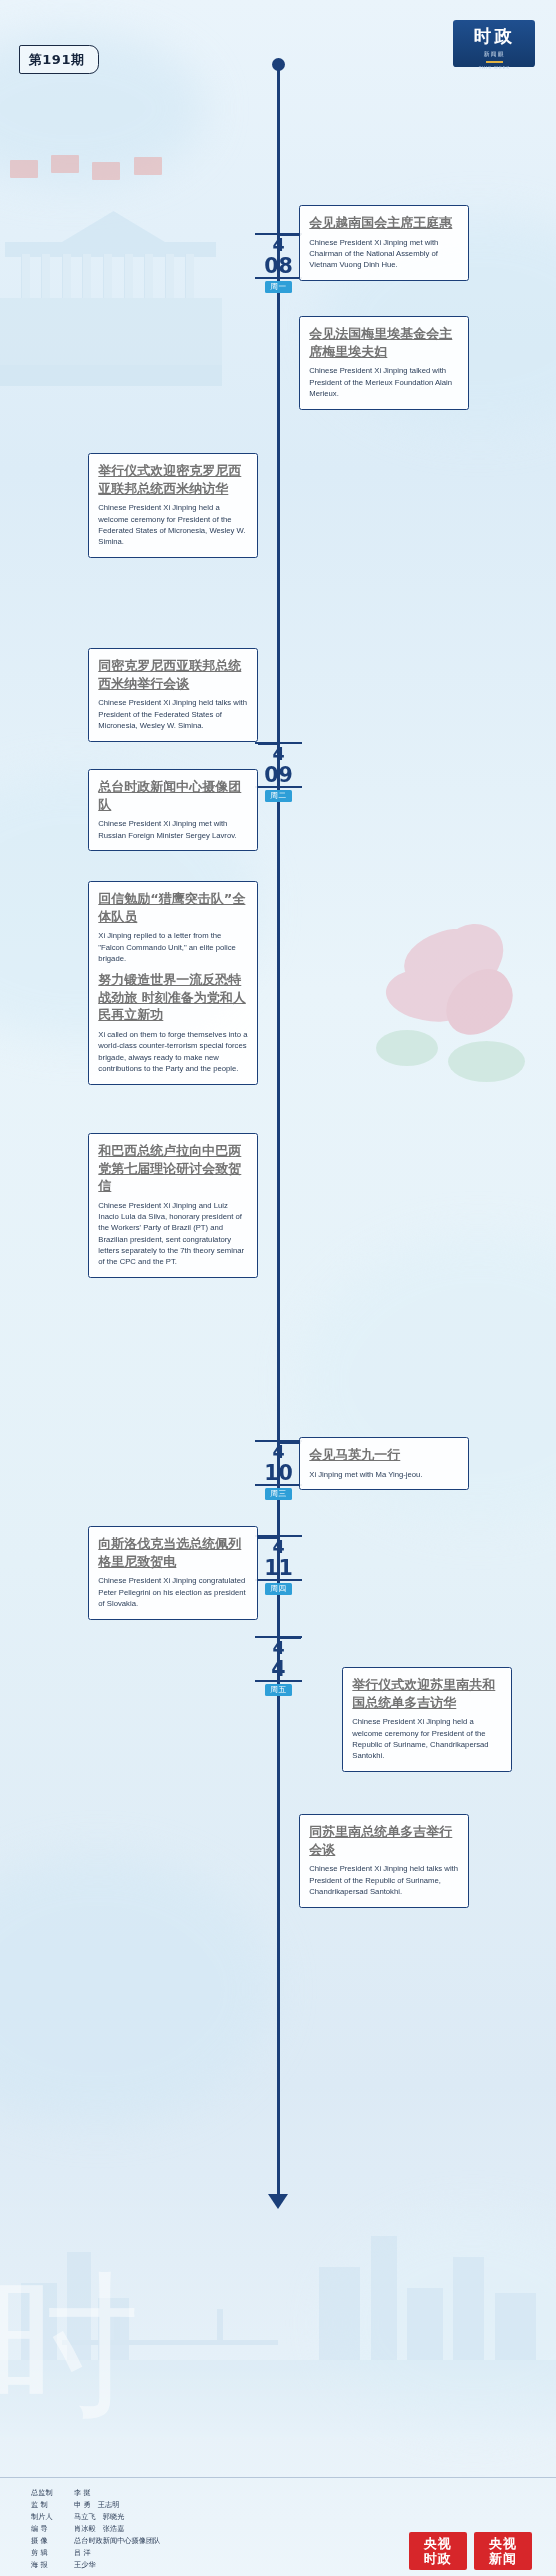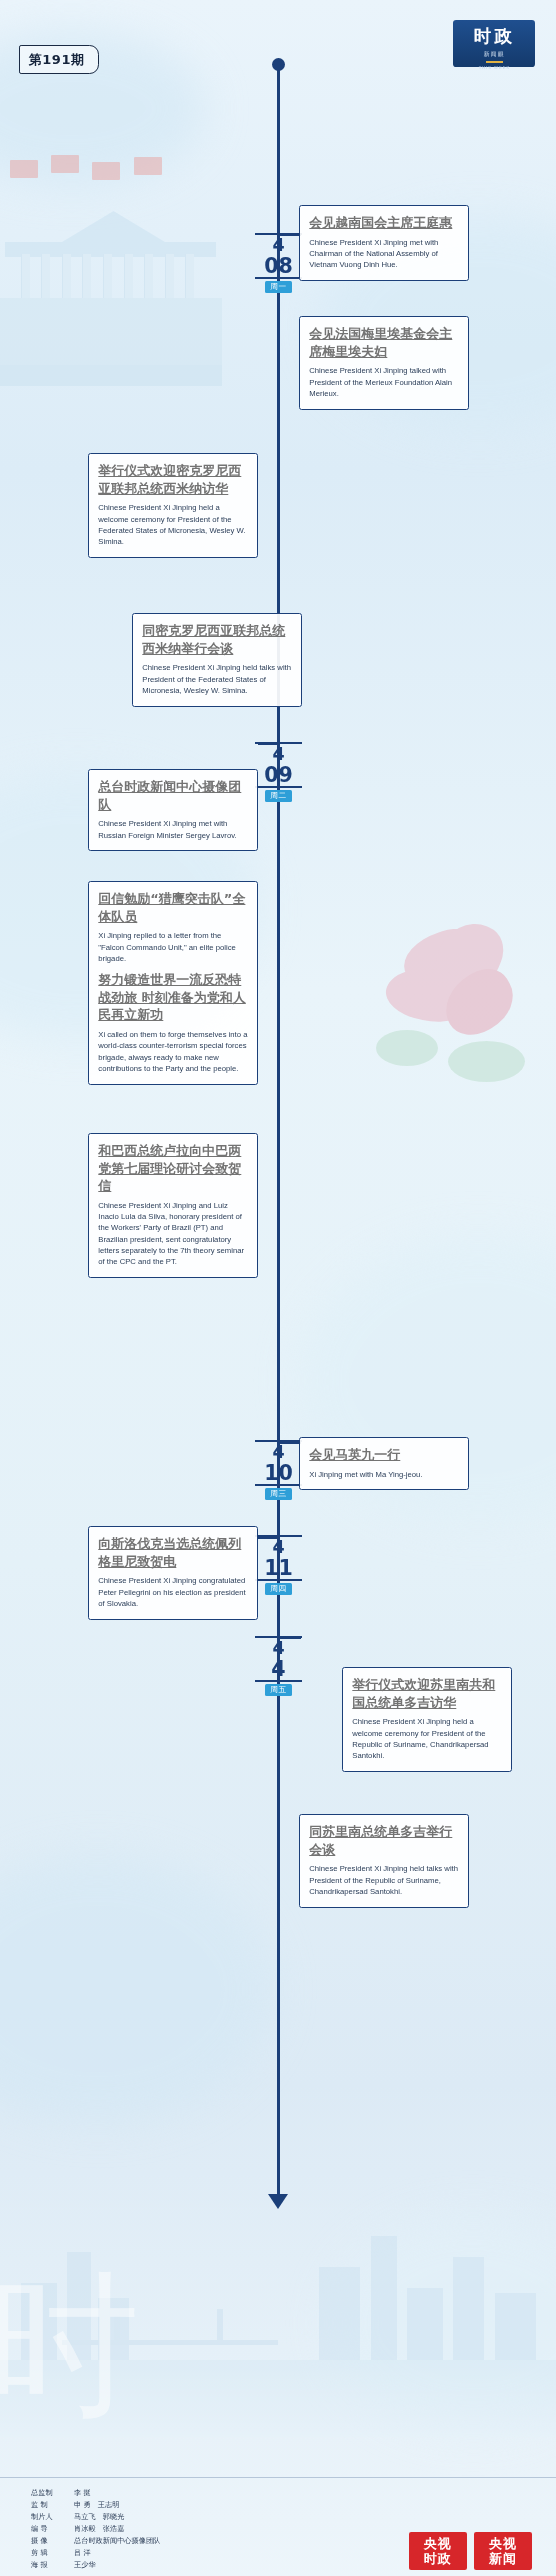--- a/index.html
+++ b/index.html
@@ -222,21 +222,21 @@
   <div class="bar"></div>
   <div class="wk">周二</div>
 </div>
 <div class="conn" style="left:258px; top:743px; width:20.6px;"></div>
 
 <div class="card left" style="top:453px;">
   <h3>举行仪式欢迎密克罗尼西亚联邦总统西米纳访华</h3>
   <p>Chinese President Xi Jinping held a welcome ceremony for President of the Federated States of Micronesia, Wesley W. Simina.</p>
 </div>
 
-<div class="card left" style="top:613px;margin-left:44px;">
+<div class="card left" style="top:648px;">
   <h3>同密克罗尼西亚联邦总统西米纳举行会谈</h3>
   <p>Chinese President Xi Jinping held talks with President of the Federated States of Micronesia, Wesley W. Simina.</p>
 </div>
 
 <div class="card left" style="top:769px;">
   <h3>总台时政新闻中心摄像团队</h3>
   <p>Chinese President Xi Jinping met with Russian Foreign Minister Sergey Lavrov.</p>
 </div>
 
 <div class="card left" style="top:881px;">

